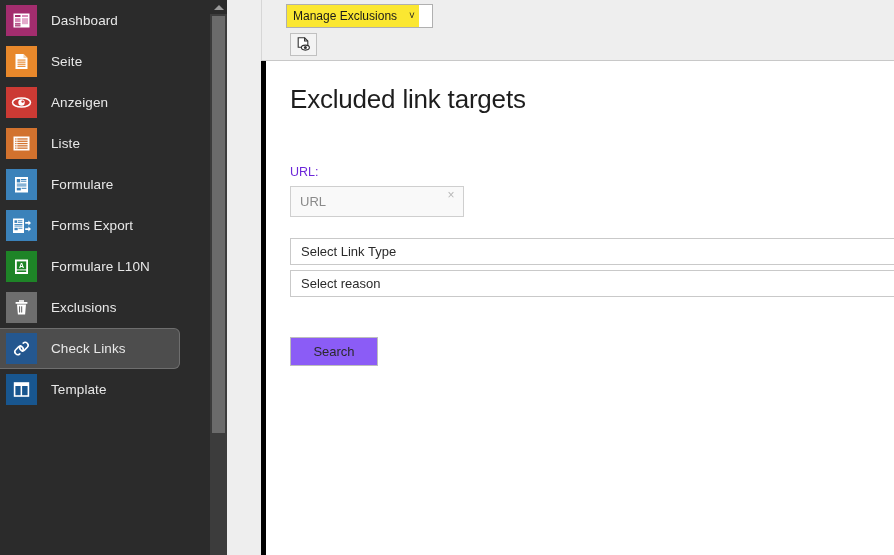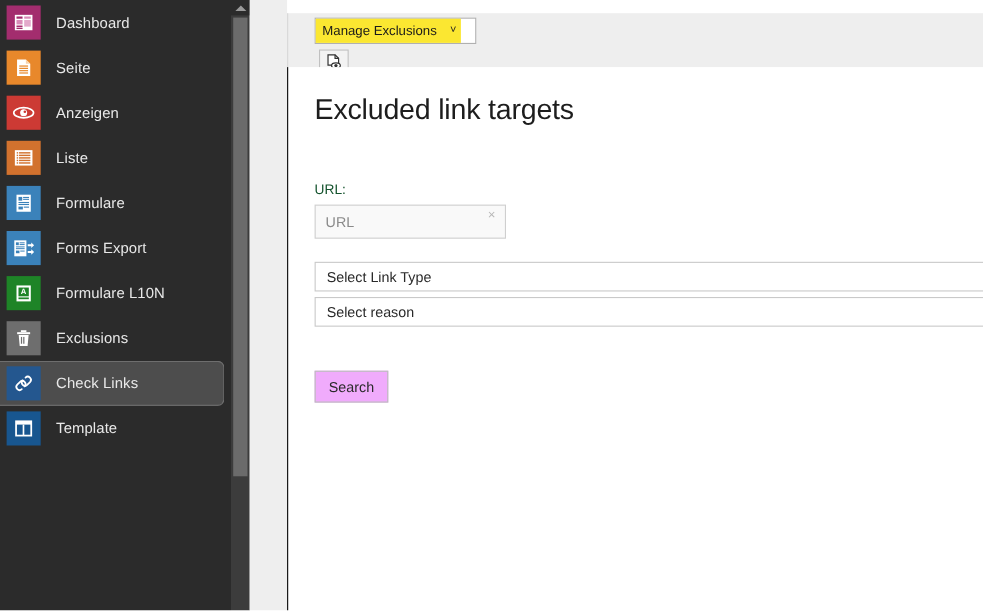--- a/index.html
+++ b/index.html
@@ -25,21 +25,21 @@
     display: flex; align-items: center;
     height: 41px;
     padding-left: 6px;
     cursor: pointer;
   }
   .nav-item.active {
     background: #4d4d4d;
     border: 1px solid #6e6e6e;
     border-left: none;
     border-radius: 0 6px 6px 0;
-    width: 204px;
+    width: 180px;
     height: 41px;
   }
   .nav-icon {
     width: 31px; height: 31px;
     flex: 0 0 31px;
     display: flex; align-items: center; justify-content: center;
     position: relative;
   }
   .nav-label {
     margin-left: 14px;
@@ -94,21 +94,20 @@
     cursor: pointer;
   }
 
   
   .toolbar {
     position: absolute; left: 261px; top: 0;
     width: 633px; height: 61px;
     background: #eeeeee;
     border-bottom: 1px solid #c8c8c8;
     border-left: 1px solid #d6d6d6;
-    margin-top: 12px;
   }
   .docheader-select {
     position: absolute; left: 24px; top: 4px;
     width: 147px; height: 24px;
     background: #ffffff;
     border: 1px solid #b0b0b0;
     display: flex; align-items: center;
     cursor: pointer;
   }
   .dh-hl {
@@ -130,35 +129,35 @@
     border: 1px solid #c0c0c0;
     display: flex; align-items: center; justify-content: center;
     cursor: pointer;
   }
 
   
   .content {
     position: absolute; left: 261px; top: 61px;
     width: 633px; height: 494px;
     background: #ffffff;
-    border-left: 1px solid #000000;
+    border-left: 5px solid #000000;
     overflow: hidden;
   }
   .page-title {
     position: absolute; left: 24px; top: 23px;
     font-size: 26px;
     font-weight: normal;
     color: #1d1d1d;
     letter-spacing: -.2px;
     margin: 0;
   }
   .field-label {
     position: absolute; left: 24px; top: 104px;
     font-size: 12.5px;
-    color: #14532d;
+    color: #6d28d9;
   }
   .url-wrap {
     position: absolute; left: 24px; top: 125px;
     width: 174px; height: 31px;
     background: #f9f9f9;
     border: 1px solid #cfcfcf;
   }
   .url-input {
     width: 100%; height: 100%;
     border: none; outline: none;
@@ -185,22 +184,22 @@
     padding-left: 10px;
     font-size: 13px;
     color: #2a2a2a;
     cursor: pointer;
   }
   .sel-1 { top: 177px; }
   .sel-2 { top: 209px; }
 
   .search-btn {
     position: absolute; left: 24px; top: 276px;
-    width: 67px; height: 29px;
-    background: #f0abfc;
+    width: 88px; height: 29px;
+    background: #8b5cf6;
     border: 1px solid #bdbdbd;
     font-family: "Liberation Sans", sans-serif;
     font-size: 13px;
     color: #2a2a2a;
     cursor: pointer;
   }
 
   
   svg { display: block; }
 </style>

